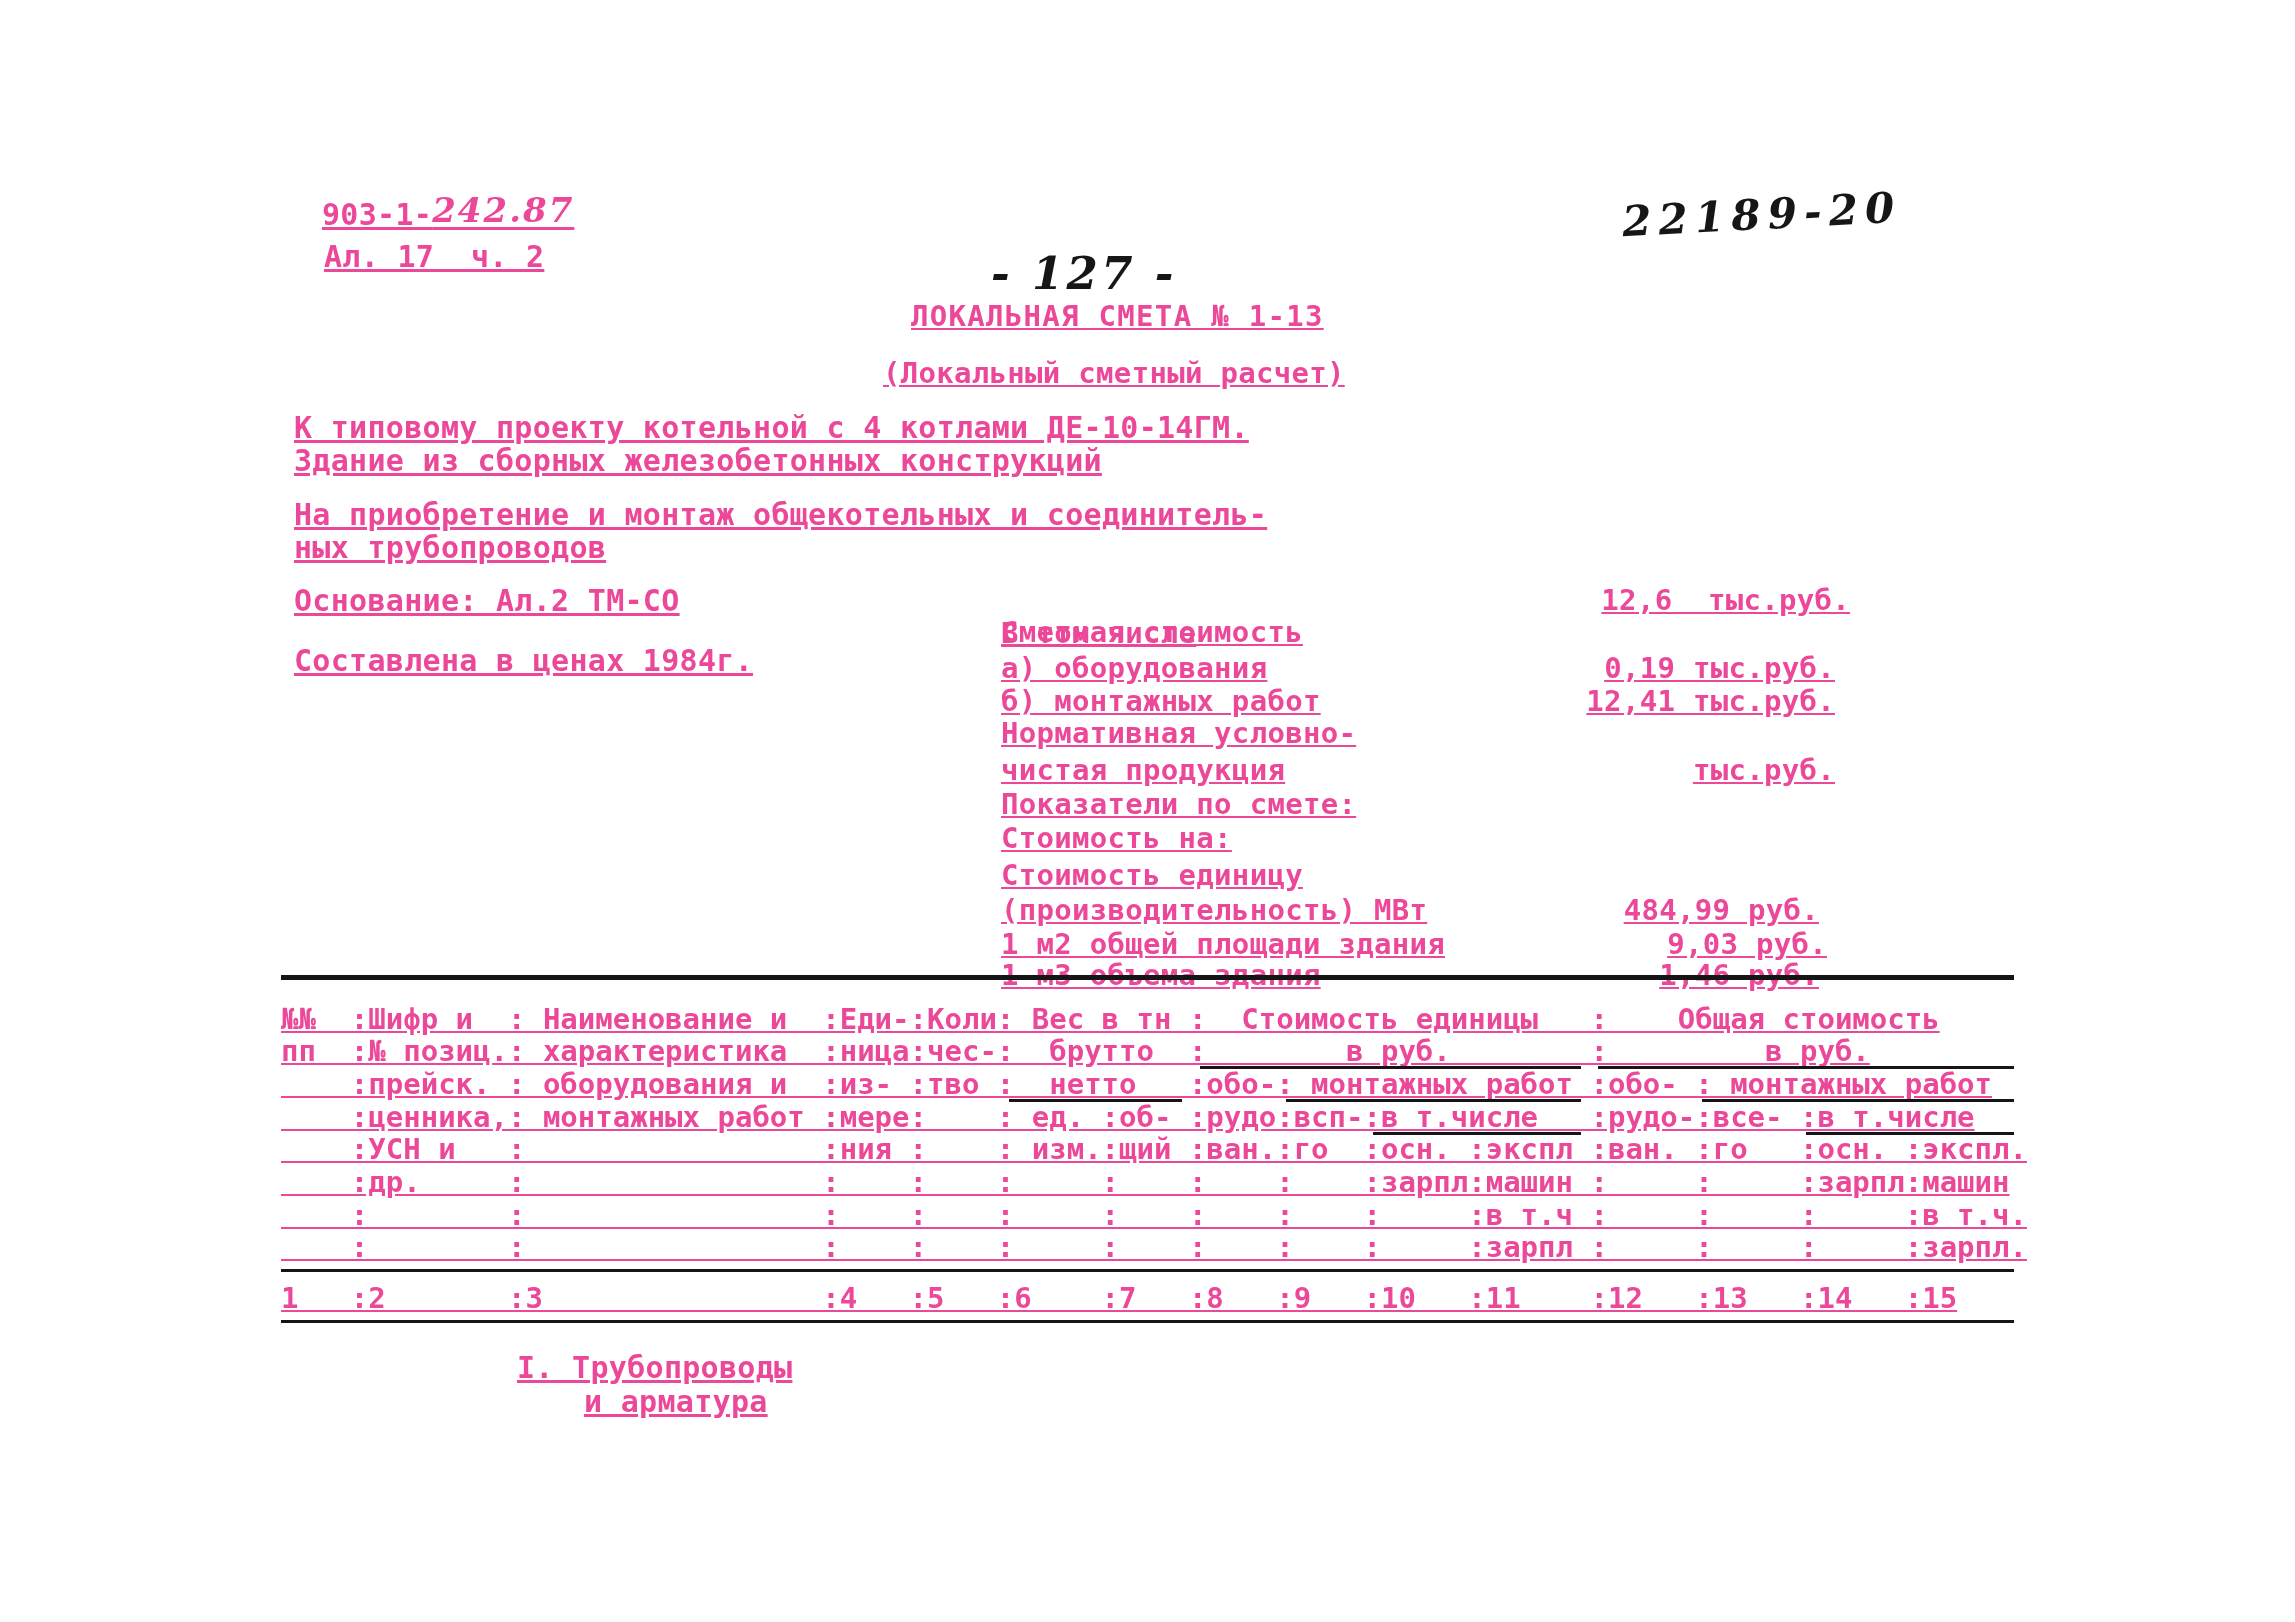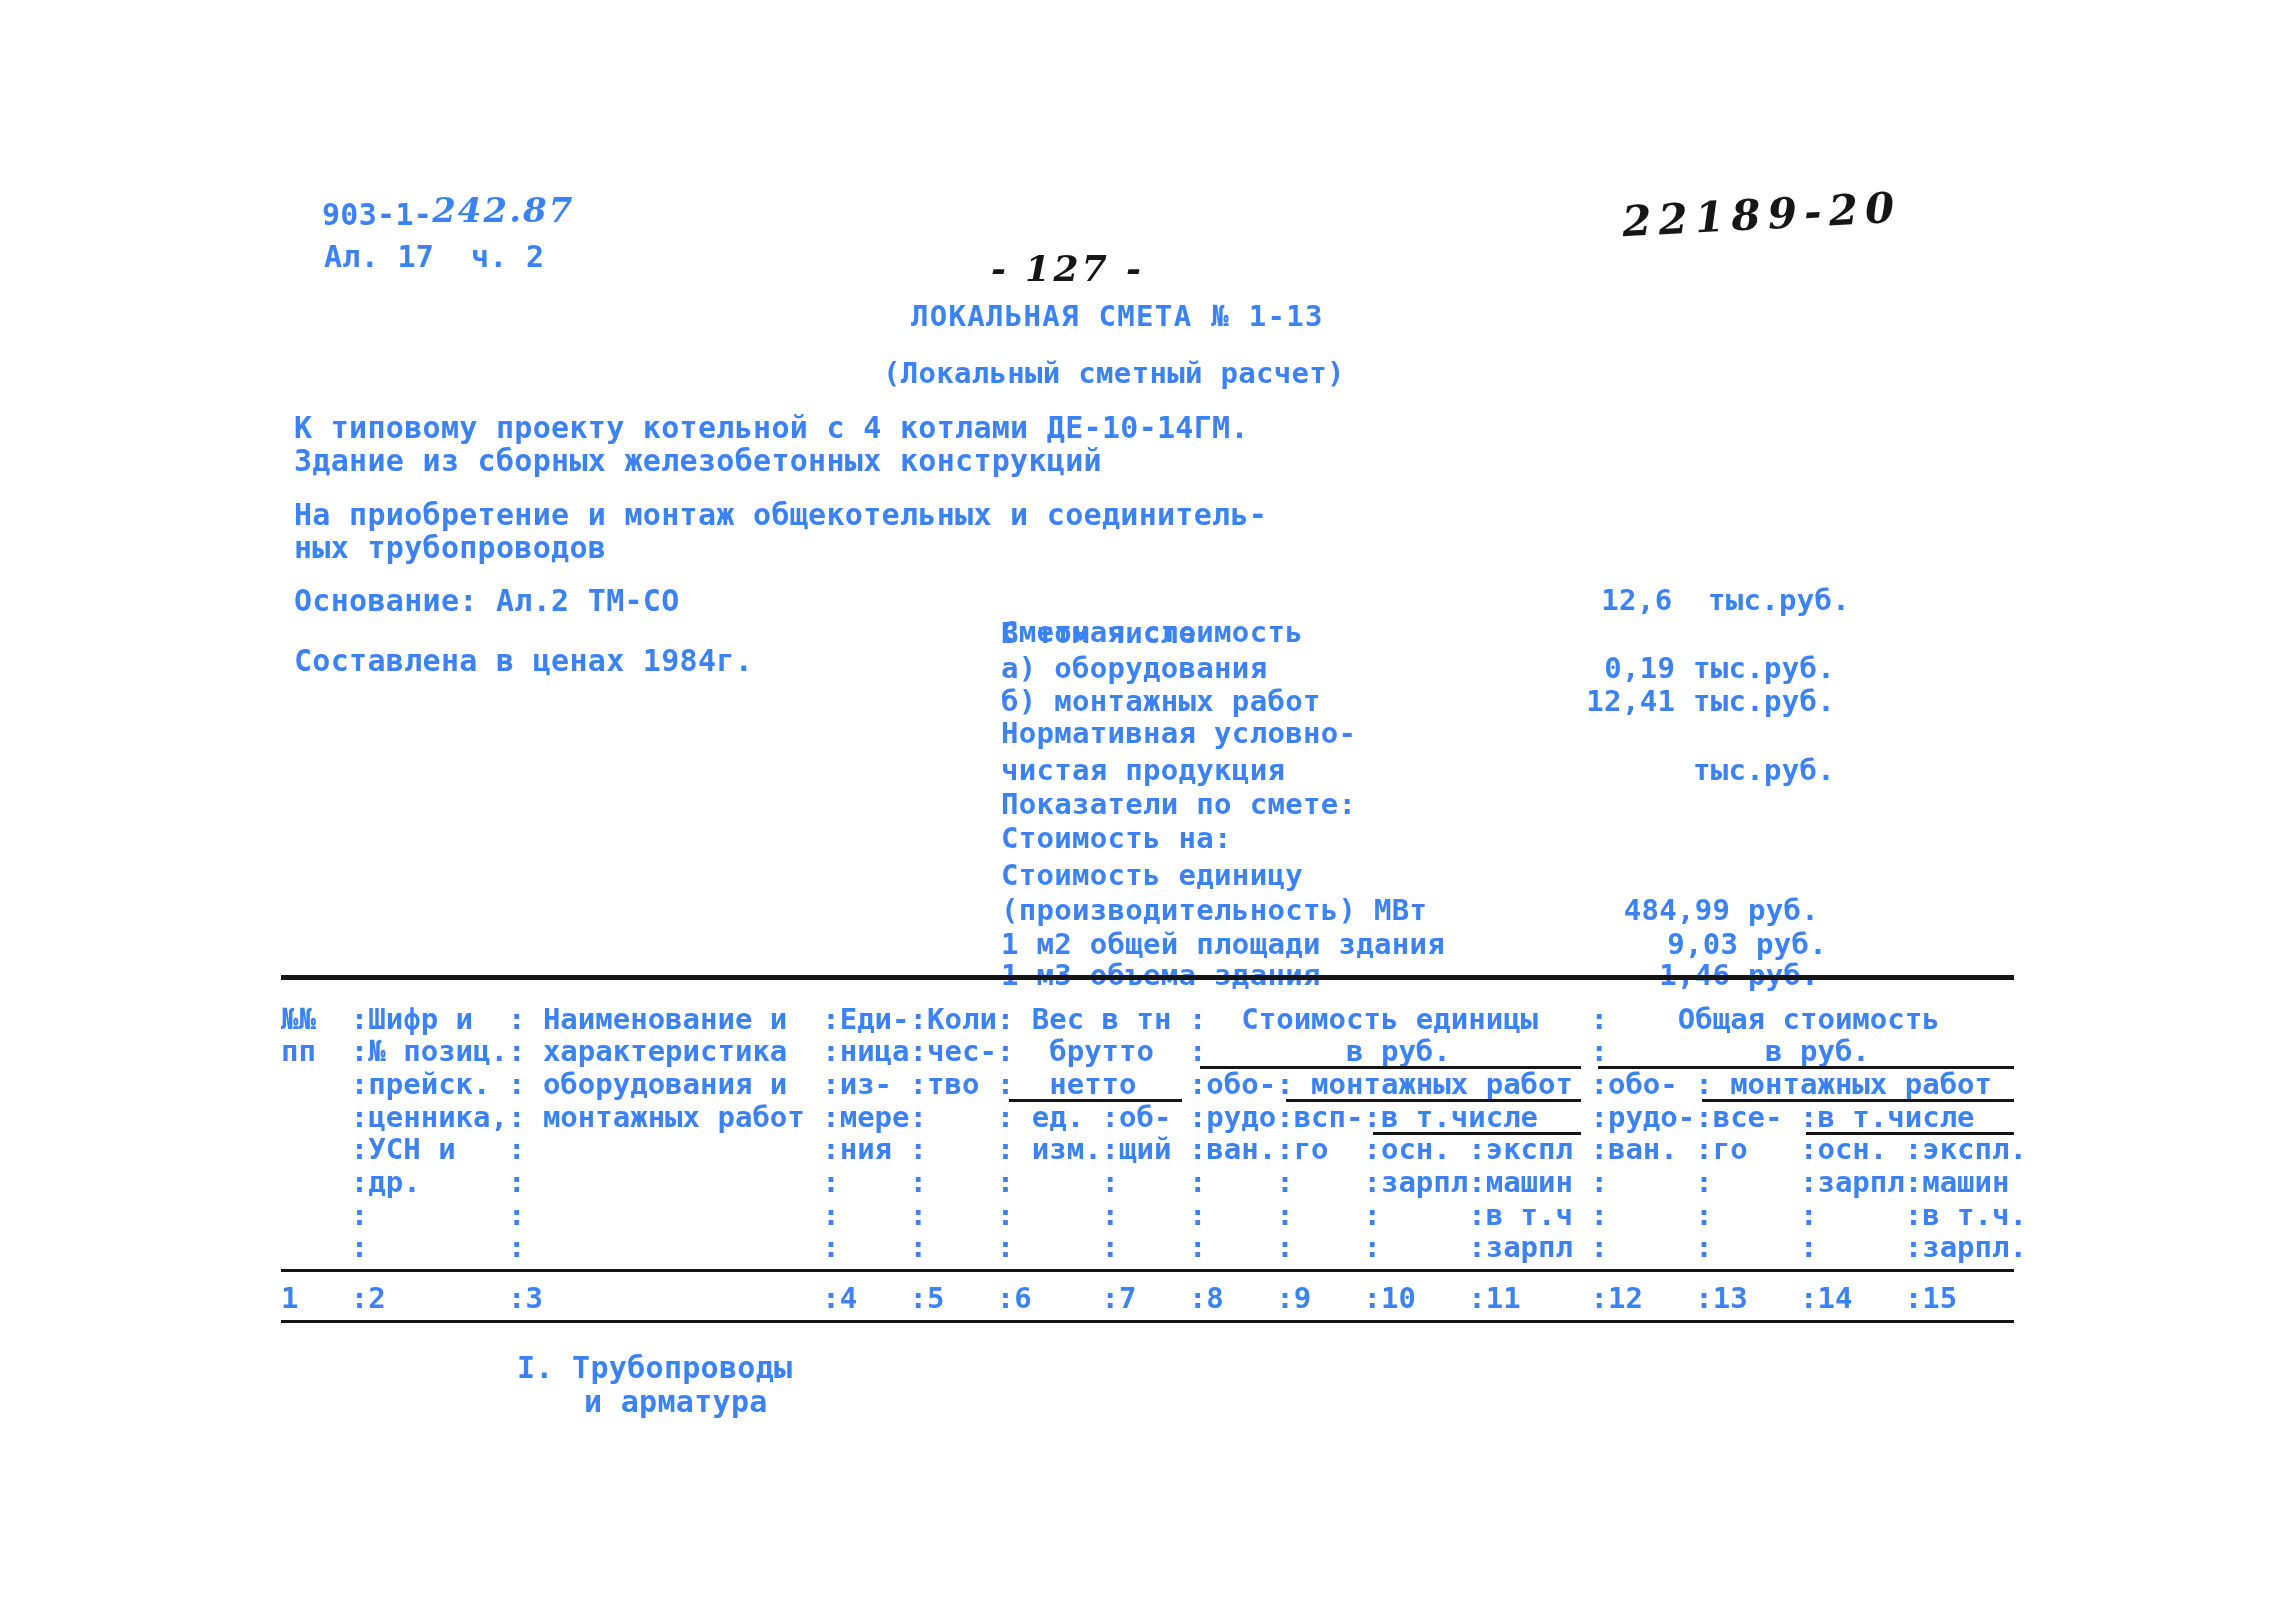--- a/index.html
+++ b/index.html
@@ -11,22 +11,23 @@
     font-family:"DejaVu Sans Mono","Liberation Mono",monospace;
     color:#111111;
   }
   .t{
     position:absolute;
     font-family:"DejaVu Sans Mono","Liberation Mono",monospace;
     font-weight:bold;
     font-size:30px;
     line-height:1.04;
     white-space:pre;
-    color:#3b82f6;
+    color:#ec4899;
     letter-spacing:0.3px;
+    text-decoration:underline;
   }
   .t44{font-size:29px;}
   .hw{
     position:absolute;
     font-family:"DejaVu Serif","Liberation Serif",serif;
     font-style:italic;
     font-weight:bold;
     color:#161616;
     white-space:pre;
   }
@@ -41,21 +42,21 @@
   }
 </style>
 </head>
 <body>
 
 <div id="page">
 
   <div class="t" style="left:322px;top:196px;"><span>903-1-</span><span class="num-inline">242.87</span></div>
   <div class="t" style="left:324px;top:241px;">Ал. 17  ч. 2</div>
 
-  <div class="hw" style="left:991px;top:247px;font-size:36px;letter-spacing:3.3px;">- 127 -</div>
+  <div class="hw" style="left:991px;top:247px;font-size:45px;letter-spacing:3.3px;">- 127 -</div>
   <div class="hw" style="left:1622px;top:190px;font-size:42px;letter-spacing:7.2px;transform:rotate(-3deg);">22189-20</div>
 
   <div class="t t44" style="left:911px;top:301px;letter-spacing:1.3px;">ЛОКАЛЬНАЯ СМЕТА № 1-13</div>
   <div class="t t44" style="left:883px;top:358px;">(Локальный сметный расчет)</div>
 
   <div class="t" style="left:294px;top:412px;">К типовому проекту котельной с 4 котлами ДЕ-10-14ГМ.</div>
   <div class="t" style="left:294px;top:445px;">Здание из сборных железобетонных конструкций</div>
   <div class="t" style="left:294px;top:499px;">На приобретение и монтаж общекотельных и соединитель-</div>
   <div class="t" style="left:294px;top:532px;">ных трубопроводов</div>
   <div class="t" style="left:294px;top:585px;">Основание: Ал.2 ТМ-СО</div>

